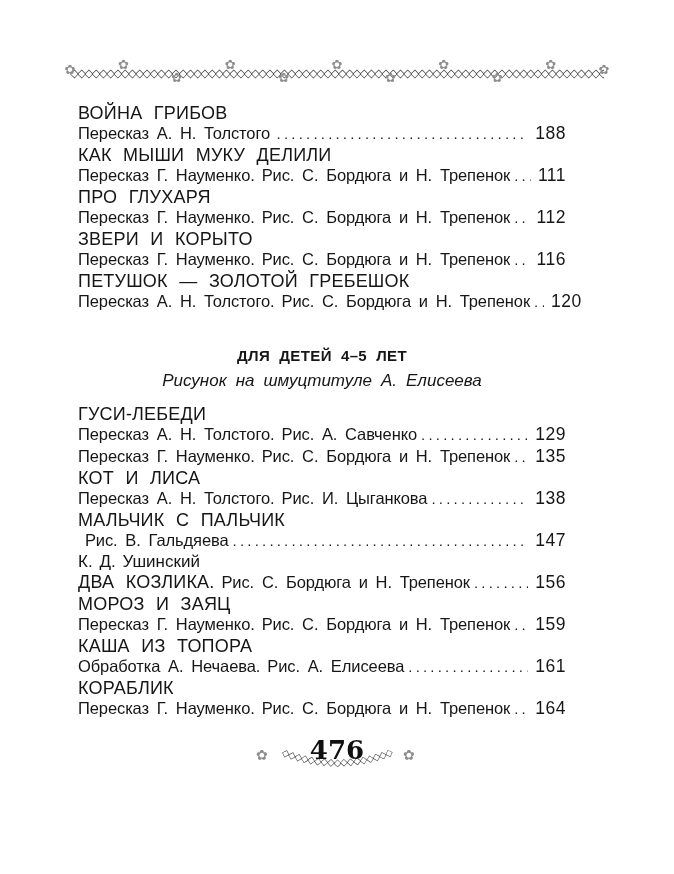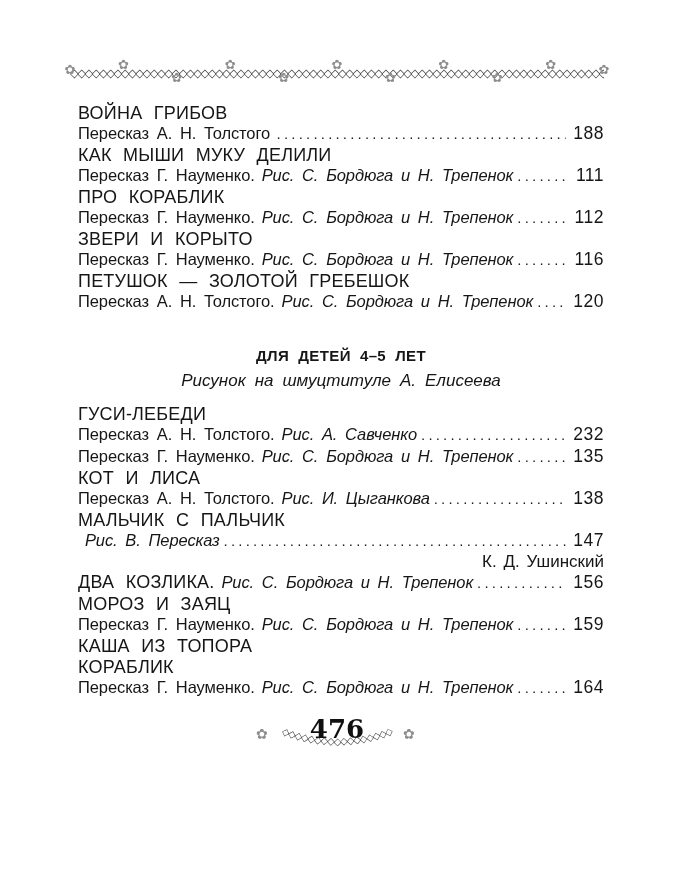--- a/index.html
+++ b/index.html
@@ -23,37 +23,37 @@
   .fl {
     position:absolute; transform:translateX(-50%);
     font-family:"DejaVu Sans", sans-serif;
     font-size:13px; line-height:13px; color:#8d8d8d;
   }
   .fl.up   { top:-2px; }
   .fl.down { top:11px; }
   .fl.mid  { top:3px; }
 
   
-  .toc { margin:15px 70px 0 78px; }
+  .toc { margin:15px 108px 0 78px; }
   .entry { margin-bottom:1px; }
   .t {
     font-size:18px; line-height:20px;
     word-spacing:0.35em; letter-spacing:0.2px;
     white-space:nowrap;
   }
-  .author { font-size:17px; line-height:20px; word-spacing:0.12em;text-align:right; }
+  .author { font-size:17px; line-height:20px; word-spacing:0.12em; }
   .d {
     display:flex; align-items:baseline;
     font-size:16.5px; line-height:20px;
     word-spacing:0.2em; letter-spacing:-0.1px;
     white-space:nowrap;
     text-align:right;
   }
   .dp.caps { font-size:18px; word-spacing:0.35em; letter-spacing:0.2px; }
-  .di { font-style:italic; margin-left:0.42em; }
+  .di { margin-left:0.42em; }
   .di:empty { margin-left:0.15em; }
   .leader {
     flex:1 1 auto; min-width:10px; overflow:hidden; white-space:nowrap;
     margin:0 7px 0 4px;
     font-size:15px; letter-spacing:3.2px; color:#1c1c1c;
   }
   .leader::after { content:"............................................................................................"; }
   .pn { font-size:17.5px; letter-spacing:0.5px; }
 
   
@@ -106,21 +106,21 @@
     <div class="entry">
       <div class="t">КАК МЫШИ МУКУ ДЕЛИЛИ</div>
       <div class="d">
         <span class="dp">Пересказ Г. Науменко.</span>
         <span class="di">Рис. С. Бордюга и Н. Трепенок</span>
         <span class="leader"></span>
         <span class="pn">111</span>
       </div>
     </div>
     <div class="entry">
-      <div class="t">ПРО КОРАБЛИК</div>
+      <div class="t">ПРО ГЛУХАРЯ</div>
       <div class="d">
         <span class="dp">Пересказ Г. Науменко.</span>
         <span class="di">Рис. С. Бордюга и Н. Трепенок</span>
         <span class="leader"></span>
         <span class="pn">112</span>
       </div>
     </div>
     <div class="entry">
       <div class="t">ЗВЕРИ И КОРЫТО</div>
       <div class="d">
@@ -146,21 +146,21 @@
     <div class="sub">Рисунок на шмуцтитуле А. Елисеева</div>
   </header>
 
   <section>
     <div class="entry">
       <div class="t">ГУСИ-ЛЕБЕДИ</div>
       <div class="d">
         <span class="dp">Пересказ А. Н. Толстого.</span>
         <span class="di">Рис. А. Савченко</span>
         <span class="leader"></span>
-        <span class="pn">232</span>
+        <span class="pn">129</span>
       </div>
     </div>
     <div class="entry">
       <div class="d">
         <span class="dp">Пересказ Г. Науменко.</span>
         <span class="di">Рис. С. Бордюга и Н. Трепенок</span>
         <span class="leader"></span>
         <span class="pn">135</span>
       </div>
     </div>
@@ -169,21 +169,21 @@
       <div class="d">
         <span class="dp">Пересказ А. Н. Толстого.</span>
         <span class="di">Рис. И. Цыганкова</span>
         <span class="leader"></span>
         <span class="pn">138</span>
       </div>
     </div>
     <div class="entry">
       <div class="t">МАЛЬЧИК С ПАЛЬЧИК</div>
       <div class="d">
-        <span class="di">Рис. В. Пересказ</span>
+        <span class="di">Рис. В. Гальдяева</span>
         <span class="leader"></span>
         <span class="pn">147</span>
       </div>
     </div>
 
     <div class="entry">
       <div class="author">К. Д. Ушинский</div>
       <div class="d">
         <span class="dp caps">ДВА КОЗЛИКА.</span>
         <span class="di">Рис. С. Бордюга и Н. Трепенок</span>
@@ -195,20 +195,26 @@
       <div class="t">МОРОЗ И ЗАЯЦ</div>
       <div class="d">
         <span class="dp">Пересказ Г. Науменко.</span>
         <span class="di">Рис. С. Бордюга и Н. Трепенок</span>
         <span class="leader"></span>
         <span class="pn">159</span>
       </div>
     </div>
     <div class="entry">
       <div class="t">КАША ИЗ ТОПОРА</div>
+      <div class="d">
+        <span class="dp">Обработка А. Нечаева.</span>
+        <span class="di">Рис. А. Елисеева</span>
+        <span class="leader"></span>
+        <span class="pn">161</span>
+      </div>
     </div>
     <div class="entry">
       <div class="t">КОРАБЛИК</div>
       <div class="d">
         <span class="dp">Пересказ Г. Науменко.</span>
         <span class="di">Рис. С. Бордюга и Н. Трепенок</span>
         <span class="leader"></span>
         <span class="pn">164</span>
       </div>
     </div>

